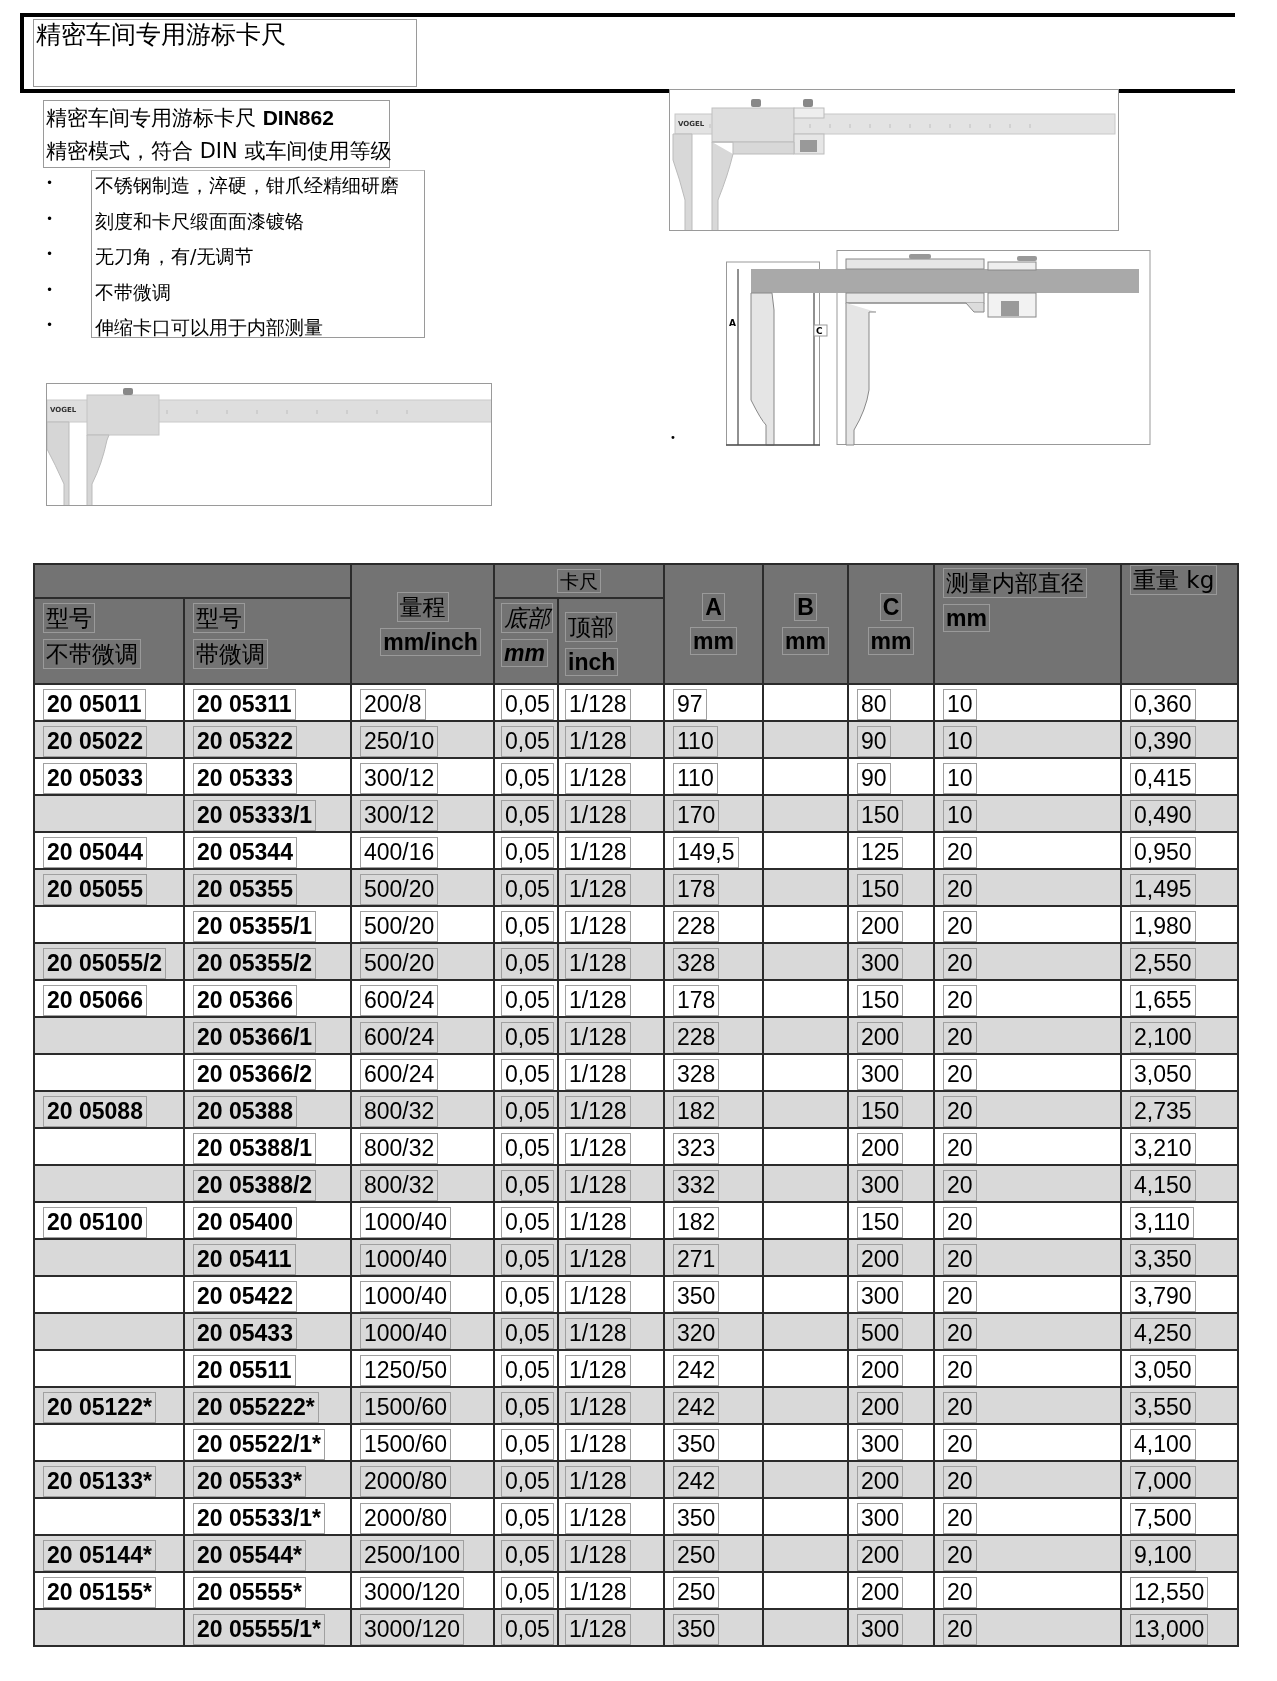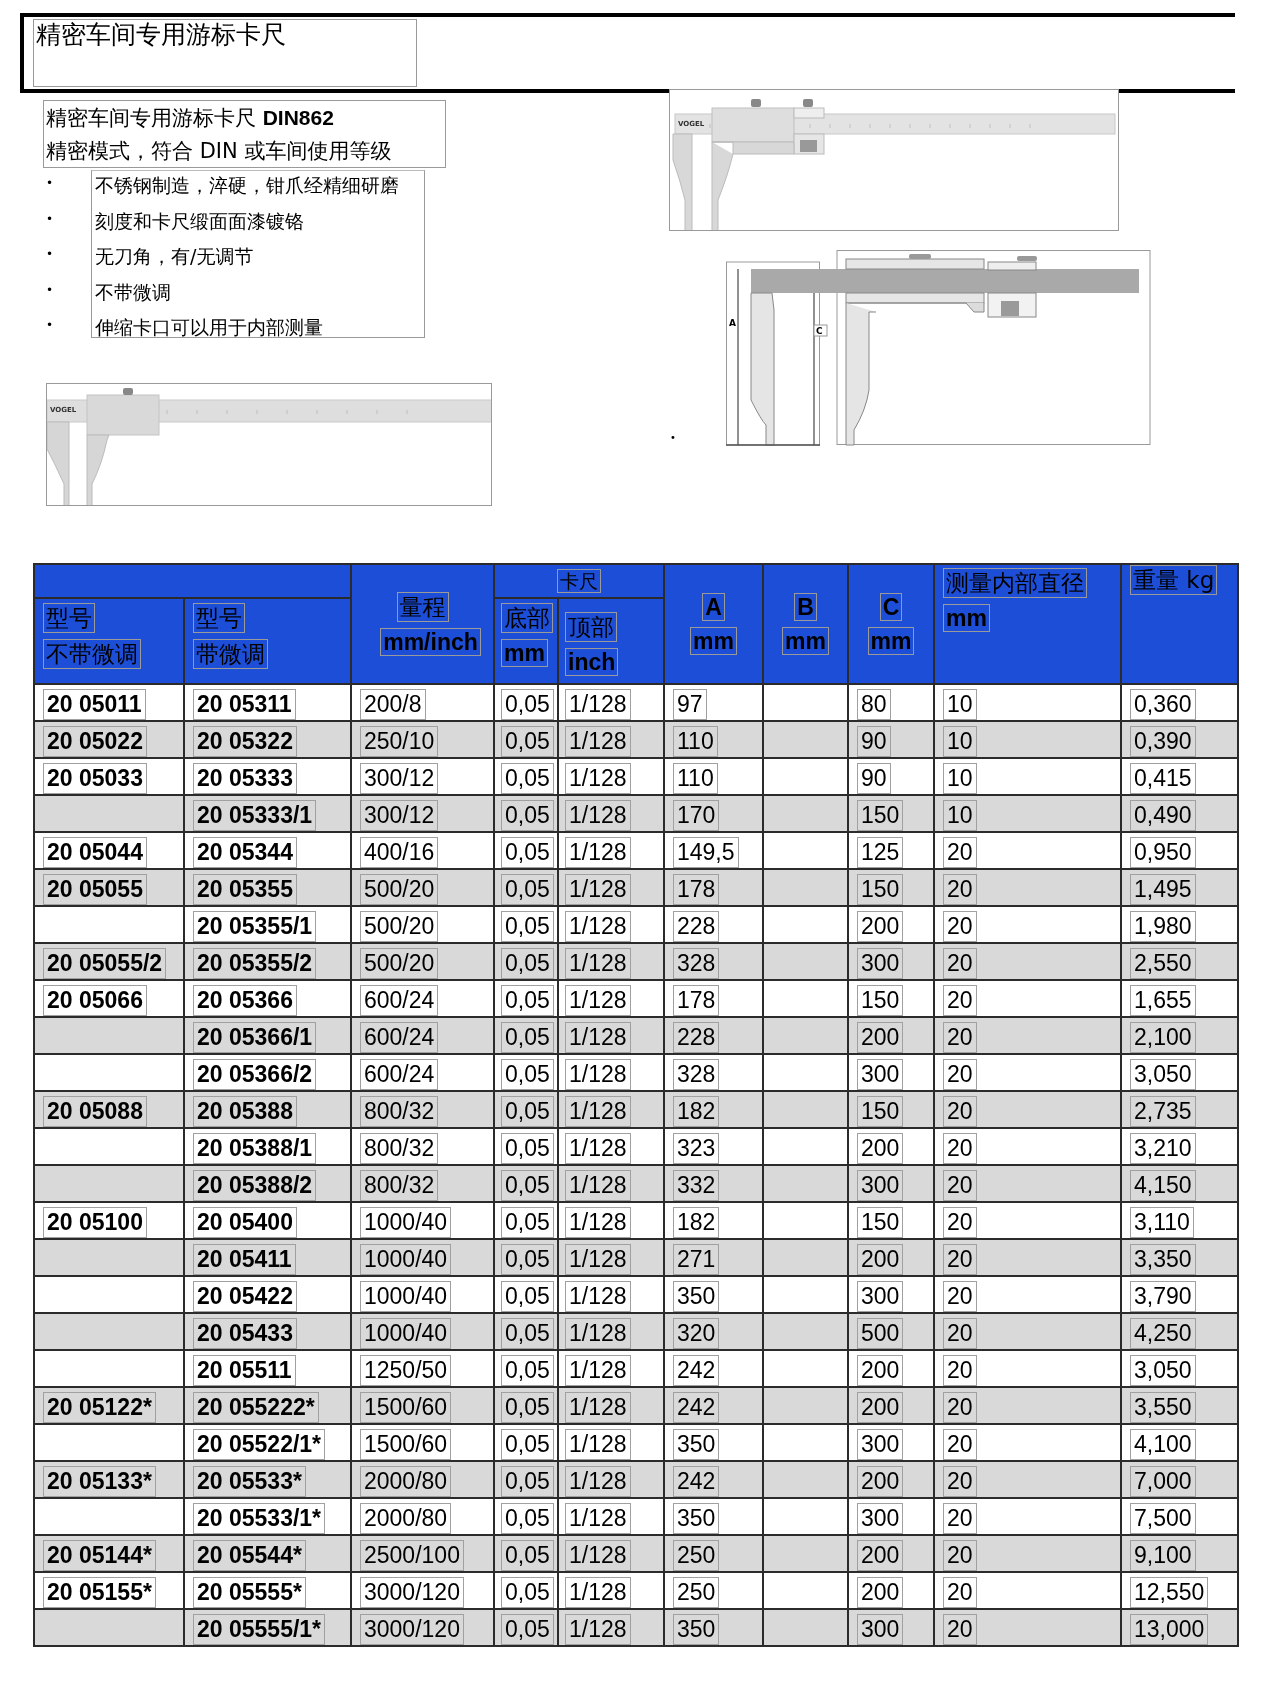--- a/index.html
+++ b/index.html
@@ -8,38 +8,38 @@
   .abs { position: absolute; }
   .tb { border: 1px solid #9a9a9a; display: inline-block; padding: 0 2px; line-height: 1.15; }
 
   
   #title-banner { left: 20px; top: 13px; width: 1215px; height: 80px; border: 4px solid #000; border-right: none; box-sizing: border-box; }
   #title-box { left: 33px; top: 19px; width: 384px; height: 68px; border: 1px solid #9a9a9a; box-sizing: border-box; padding: 0 2px; }
   #title-cn { font-size: 25px; line-height: 30px; font-family: "DejaVu Sans", sans-serif; }
   #title-en { font-size: 25px; line-height: 34px; font-family: "Liberation Sans", sans-serif; font-weight: bold; font-style: italic; }
 
   
-  #subtitle-box { left: 43px; top: 100px; width: 403px; height: 68px; border: 1px solid #9a9a9a; box-sizing: border-box; padding: 0 2px; }
+  #subtitle-box { left: 43px; top: 100px; width: 347px; height: 68px; border: 1px solid #9a9a9a; box-sizing: border-box; padding: 0 2px; }
   .sub-line { font-size: 21px; line-height: 33px; white-space: nowrap; }
   .sub-line b { font-family: "Liberation Sans", sans-serif; }
 
   
   #features { left: 43px; top: 170px; }
   .feature { position: relative; height: 35.5px; }
   .bullet { position: absolute; left: 3px; top: 6px; font-size: 12px; }
   #feature-box { left: 91px; top: 170px; width: 334px; height: 168px; border: 1px solid #9a9a9a; box-sizing: border-box; border-top-color: #bbb; }
   .feature-text { position: absolute; left: 52px; top: 3px; font-size: 19px; white-space: nowrap; }
 
   
   .img-frame { border: 1px solid #9a9a9a; box-sizing: border-box; background: #fff; overflow: hidden; }
 
   
   #spec-table { left: 33px; top: 563px; border-collapse: collapse; table-layout: fixed; width: 1204px; }
   #spec-table td, #spec-table th { border: 2px solid #2b2b2b; padding: 0 0 0 8px; font-weight: normal; vertical-align: top; text-align: left; }
-  #spec-table .hdr-row td { background: #1d4ed8; }
+  #spec-table .hdr-row td { background: #737373; }
   .h-txt { font-size: 23px; line-height: 28px; }
   .h-en { font-family: "Liberation Sans", sans-serif; font-weight: bold; font-size: 23px; }
   .cell-box { border: 1px solid #a0a0a0; display: inline-block; padding: 0 3px; line-height: 29px; margin-top: 3px; }
   .num { font-family: "Liberation Sans", sans-serif; font-size: 23px; }
   .code { font-family: "Liberation Sans", sans-serif; font-size: 23px; font-weight: bold; }
   tr.data-row { height: 37px; }
   tr.data-row td { vertical-align: middle !important; }
   tr.shade td { background: #d9d9d9; }
   tr.shade .cell-box { background: #d9d9d9; }
   tr.plain .cell-box { background: #fff; }
@@ -213,21 +213,21 @@
   </tr>
   <tr class="hdr-row" style="height:86px;">
     <td style="padding-top:4px;">
       <div><span class="tb h-txt">型号</span></div>
       <div style="margin-top:6px;"><span class="tb h-txt">不带微调</span></div>
     </td>
     <td style="padding-top:4px;">
       <div><span class="tb h-txt">型号</span></div>
       <div style="margin-top:6px;"><span class="tb h-txt">带微调</span></div>
     </td>
-    <td style="padding:4px 0 12px 6px;">
+    <td style="padding:4px 0 12px 6px;font-style:italic;">
       <div><span class="tb h-txt">底部</span></div>
       <div style="margin-top:6px;"><span class="tb h-en">mm</span></div>
     </td>
     <td style="padding:13px 0 0 6px;">
       <div><span class="tb h-txt">顶部</span></div>
       <div style="margin-top:6px;"><span class="tb h-en">inch</span></div>
     </td>
   </tr>
   </tbody>
     <tbody id="rows">

